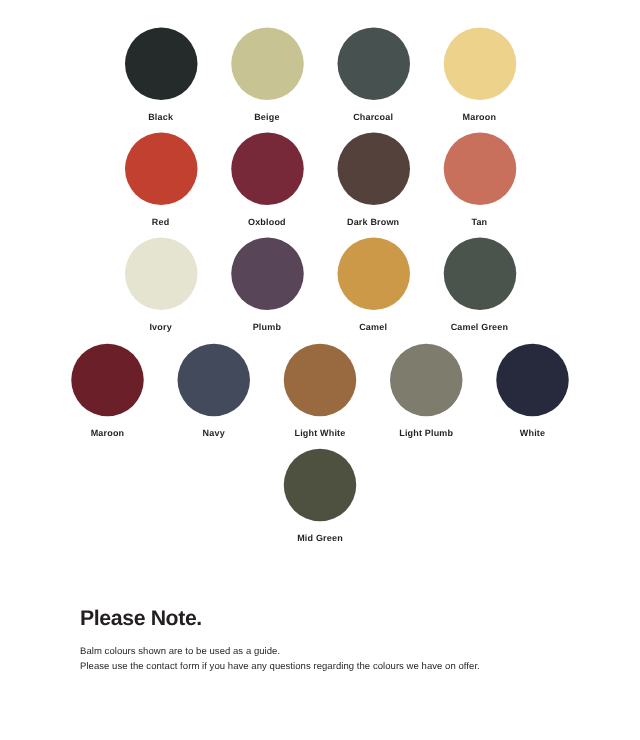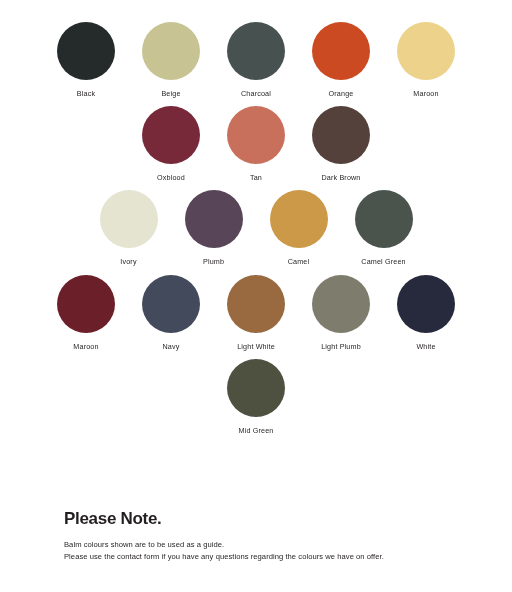--- a/index.html
+++ b/index.html
@@ -49,33 +49,33 @@
   .swatch-dot {
     width: 58px;
     height: 58px;
     border-radius: 50%;
     display: block;
   }
 
   .swatch-label {
     margin-top: 10px;
     font-size: 7.2px;
-    font-weight: normal;
+    font-weight: bold;
     letter-spacing: 0.15px;
     color: #231f20;
     text-align: center;
     line-height: 1;
     white-space: nowrap;
   }
 
   
   .note {
     position: absolute;
     left: 64px;
-    top: 510px;
+    top: 486px;
     width: 400px;
   }
 
   .note-title {
     font-size: 17px;
     font-weight: bold;
     letter-spacing: -0.3px;
     color: #231f20;
     margin: 0 0 12px 0;
     line-height: 1;
@@ -103,40 +103,40 @@
         </div>
         <div class="swatch-cell">
           <span class="swatch-dot" style="background: rgb(199, 195, 146);"></span>
           <span class="swatch-label">Beige</span>
         </div>
         <div class="swatch-cell">
           <span class="swatch-dot" style="background: rgb(71, 81, 79);"></span>
           <span class="swatch-label">Charcoal</span>
         </div>
         <div class="swatch-cell">
-          <span class="swatch-dot" style="background: rgb(204, 74, 34);"></span>
-          <span class="swatch-label">Orange</span>
-        </div>
-        <div class="swatch-cell">
           <span class="swatch-dot" style="background: rgb(237, 210, 139);"></span>
           <span class="swatch-label">Maroon</span>
         </div>
       </div>
       <div class="swatch-row">
         <div class="swatch-cell">
+          <span class="swatch-dot" style="background: rgb(194, 64, 47);"></span>
+          <span class="swatch-label">Red</span>
+        </div>
+        <div class="swatch-cell">
           <span class="swatch-dot" style="background: rgb(119, 41, 58);"></span>
           <span class="swatch-label">Oxblood</span>
         </div>
         <div class="swatch-cell">
+          <span class="swatch-dot" style="background: rgb(85, 65, 59);"></span>
+          <span class="swatch-label">Dark Brown</span>
+        </div>
+        <div class="swatch-cell">
           <span class="swatch-dot" style="background: rgb(200, 112, 92);"></span>
           <span class="swatch-label">Tan</span>
-        </div>
-        <div class="swatch-cell">
-          <span class="swatch-dot" style="background: rgb(85, 65, 59);"></span>
-          <span class="swatch-label">Dark Brown</span>
         </div>
       </div>
       <div class="swatch-row">
         <div class="swatch-cell">
           <span class="swatch-dot" style="background: rgb(229, 228, 208);"></span>
           <span class="swatch-label">Ivory</span>
         </div>
         <div class="swatch-cell">
           <span class="swatch-dot" style="background: rgb(88, 69, 88);"></span>
           <span class="swatch-label">Plumb</span>

